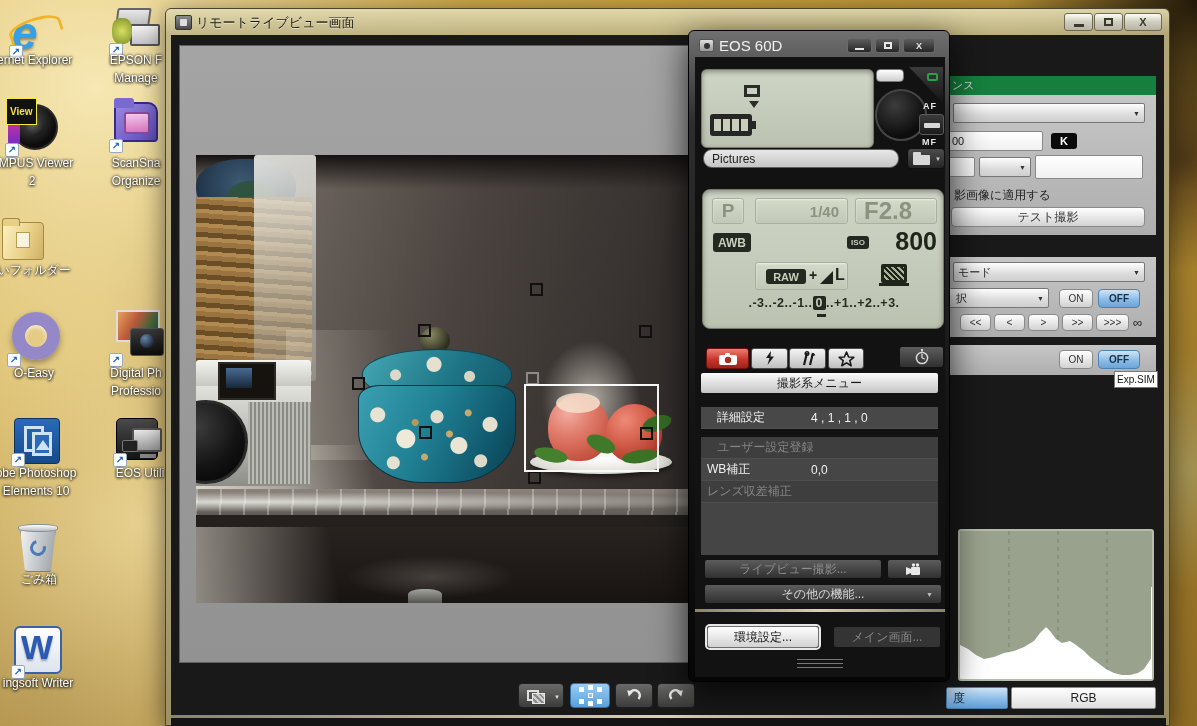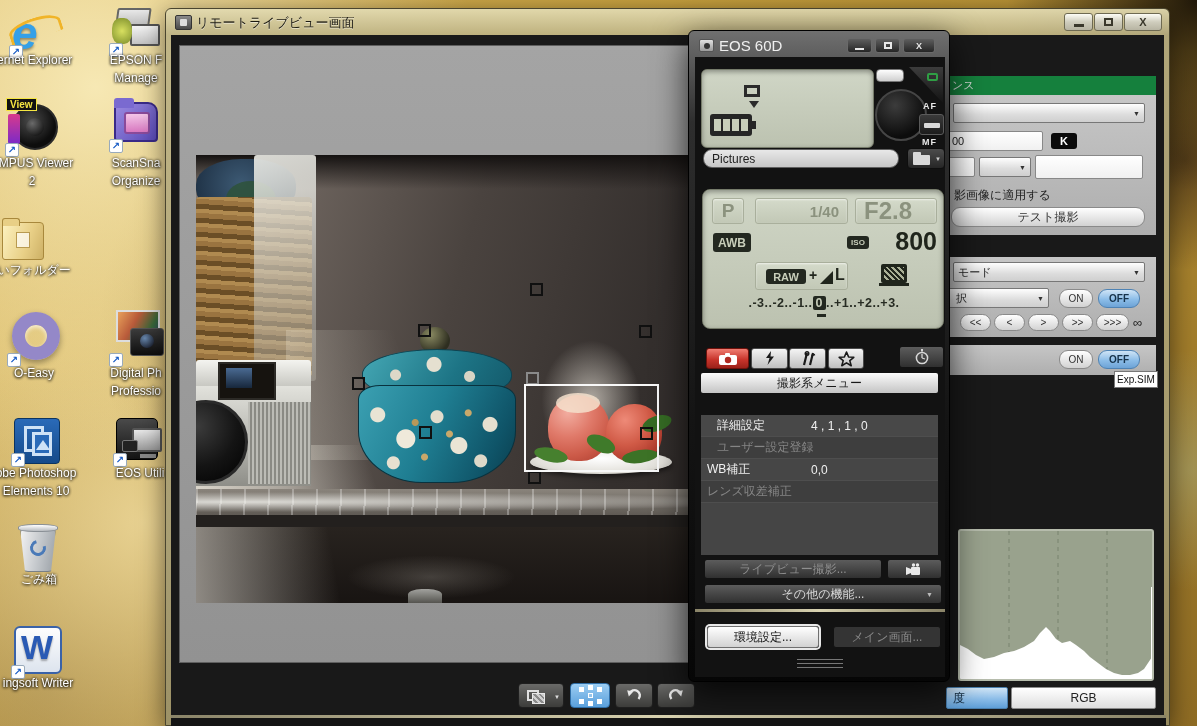--- a/index.html
+++ b/index.html
@@ -43,21 +43,21 @@
   .photo{position:absolute;left:25px;top:120px;width:748px;height:448px;overflow:hidden;
     background:linear-gradient(105deg,#8a8078 0%,#6a615b 14%,#4a433f 34%,#342f2d 58%,#282424 100%);}
   .afsq{position:absolute;width:13px;height:13px;border:2px solid #101010;}
   .afsq.gray{border-color:#8a8a8a;}
   .affocus{position:absolute;border:2px solid #f8f8f8;}
 
   
   .dd{position:absolute;background:linear-gradient(#fefefe,#dcdcdc 60%,#cfcfcf);border:1px solid #777;
     border-radius:2px;font-size:11px;color:#222;display:flex;align-items:center;padding:0 4px;}
   .dd .caret{position:absolute;right:4px;font-size:7px;color:#333;}
-  .pill{position:absolute;border:1px solid #8a8a8a;border-radius:9px;background:linear-gradient(#ffffff,#d2d2d2);
+  .pill{position:absolute;border:1px solid #8a8a8a;border-radius:4px;background:linear-gradient(#ffffff,#d2d2d2);
     font-size:10px;color:#333;display:flex;align-items:center;justify-content:center;}
   .pill.blue{background:linear-gradient(#cfe4f6,#8cbde8 55%,#6da3d6);border-color:#4f83b4;color:#16324a;font-weight:bold;}
   .panelgray{position:absolute;background:linear-gradient(#c6c6c6,#aeaeae);border-left:1px solid #777;}
   .whitefield{position:absolute;background:linear-gradient(#ffffff,#f0f0f0);border:1px solid #888;border-radius:2px;
     font-size:11px;color:#222;display:flex;align-items:center;padding:0 4px;}
 
   
   .eoswin{position:absolute;left:688px;top:30px;width:262px;height:652px;border-radius:6px;
     background:linear-gradient(180deg,#707070,#2e2e2e 14%,#141414 60%,#060606);
     border:1px solid #000;box-shadow:0 10px 34px rgba(0,0,0,.75);}
@@ -113,21 +113,21 @@
     </div>
     <div class="dicon-label" style="left:66px;top:53px;">EPSON F</div>
     <div class="dicon-label" style="left:66px;top:71px;">Manage</div>
   </div>
 
   <div>
     <div class="abs" style="left:8px;top:102px;width:50px;height:52px;">
       <span class="abs" style="left:4px;top:2px;width:46px;height:46px;border-radius:50%;background:radial-gradient(circle at 40% 35%,#4a4a4a,#0d0d0d 65%);border:2px solid #2a2a2a;"></span>
       <span class="abs" style="left:18px;top:16px;width:18px;height:18px;border-radius:50%;background:radial-gradient(circle at 35% 30%,#6a6a6a,#000);"></span>
       <span class="abs" style="left:0;top:12px;width:12px;height:30px;background:linear-gradient(#d83a8c,#7a2ac8);border-radius:2px;"></span>
-      <span class="abs" style="left:-2px;top:-4px;background:#111;color:#f5e642;font-size:10px;font-weight:bold;padding:0 3px;border:1px solid #f5e642;">View</span>
+      <span class="abs" style="left:-2px;top:-4px;background:#111;color:#f5e642;font-size:10px;font-weight:bold;padding:7px 3px;border:1px solid #f5e642;">View</span>
       <span class="shortcut">↗</span>
     </div>
     <div class="dicon-label" style="left:-38px;top:156px;">YMPUS Viewer</div>
     <div class="dicon-label" style="left:-38px;top:174px;">2</div>
   </div>
 
   <div>
     <div class="abs" style="left:112px;top:98px;width:48px;height:52px;">
       <span class="abs" style="left:2px;top:4px;width:44px;height:40px;background:linear-gradient(135deg,#9a8ae0,#5a4ab8);border-radius:4px 10px 4px 4px;border:2px solid #3a2a88;"></span>
       <span class="abs" style="left:2px;top:0;width:20px;height:10px;background:#7a6ad0;border-radius:3px 3px 0 0;"></span>
@@ -532,21 +532,21 @@
           <circle cx="8" cy="9" r="5.6" fill="none" stroke="#d8d8d8" stroke-width="1.5"></circle>
           <line x1="8" y1="9" x2="8" y2="5" stroke="#d8d8d8" stroke-width="1.3"></line>
           <line x1="8" y1="9" x2="11" y2="10" stroke="#d8d8d8" stroke-width="1.3"></line>
         </svg>
       </div>
 
       <div class="abs" style="left:6px;top:316px;width:237px;height:20px;background:linear-gradient(#fbfbfb,#c4c4c4);border-radius:2px;display:flex;align-items:center;justify-content:center;font-size:12px;color:#1a1a1a;">
           <span>撮影系メニュー</span>
         </div>
 
-      <div class="menurow" style="left:6px;top:358px;background:#484848;">
+      <div class="menurow" style="left:6px;top:350px;background:#484848;">
         <span style="margin-left:16px;">詳細設定</span>
         <span class="val">4 , 1 , 1 , 0</span>
       </div>
       <div class="menurow" style="left:6px;top:380px;background:#3e3e3e;color:#858585;">
         <span style="margin-left:16px;">ユーザー設定登録</span>
       </div>
       <div class="menurow" style="left:6px;top:402px;background:#464646;">
         <span style="margin-left:6px;">WB補正</span>
         <span class="val">0,0</span>
       </div>

